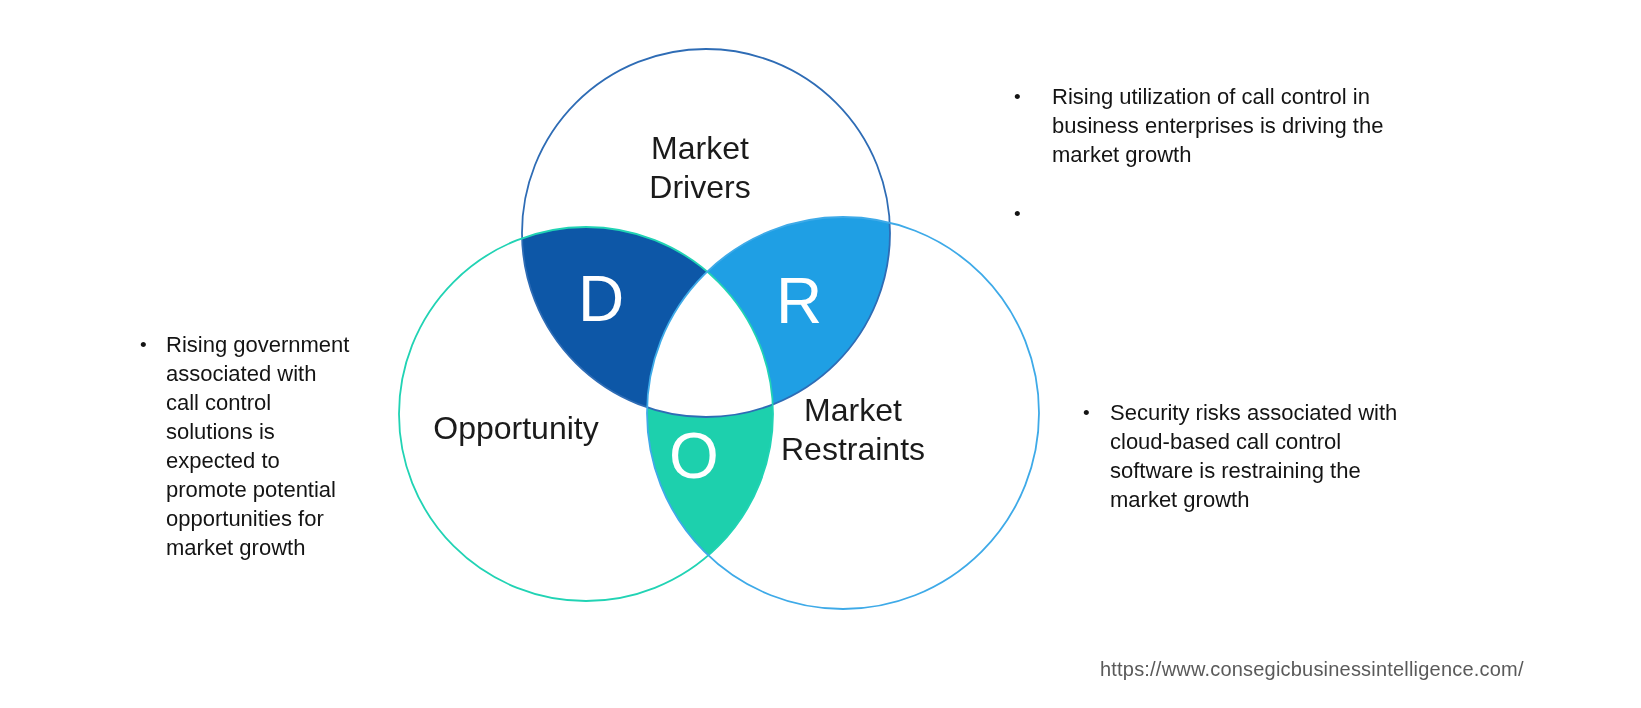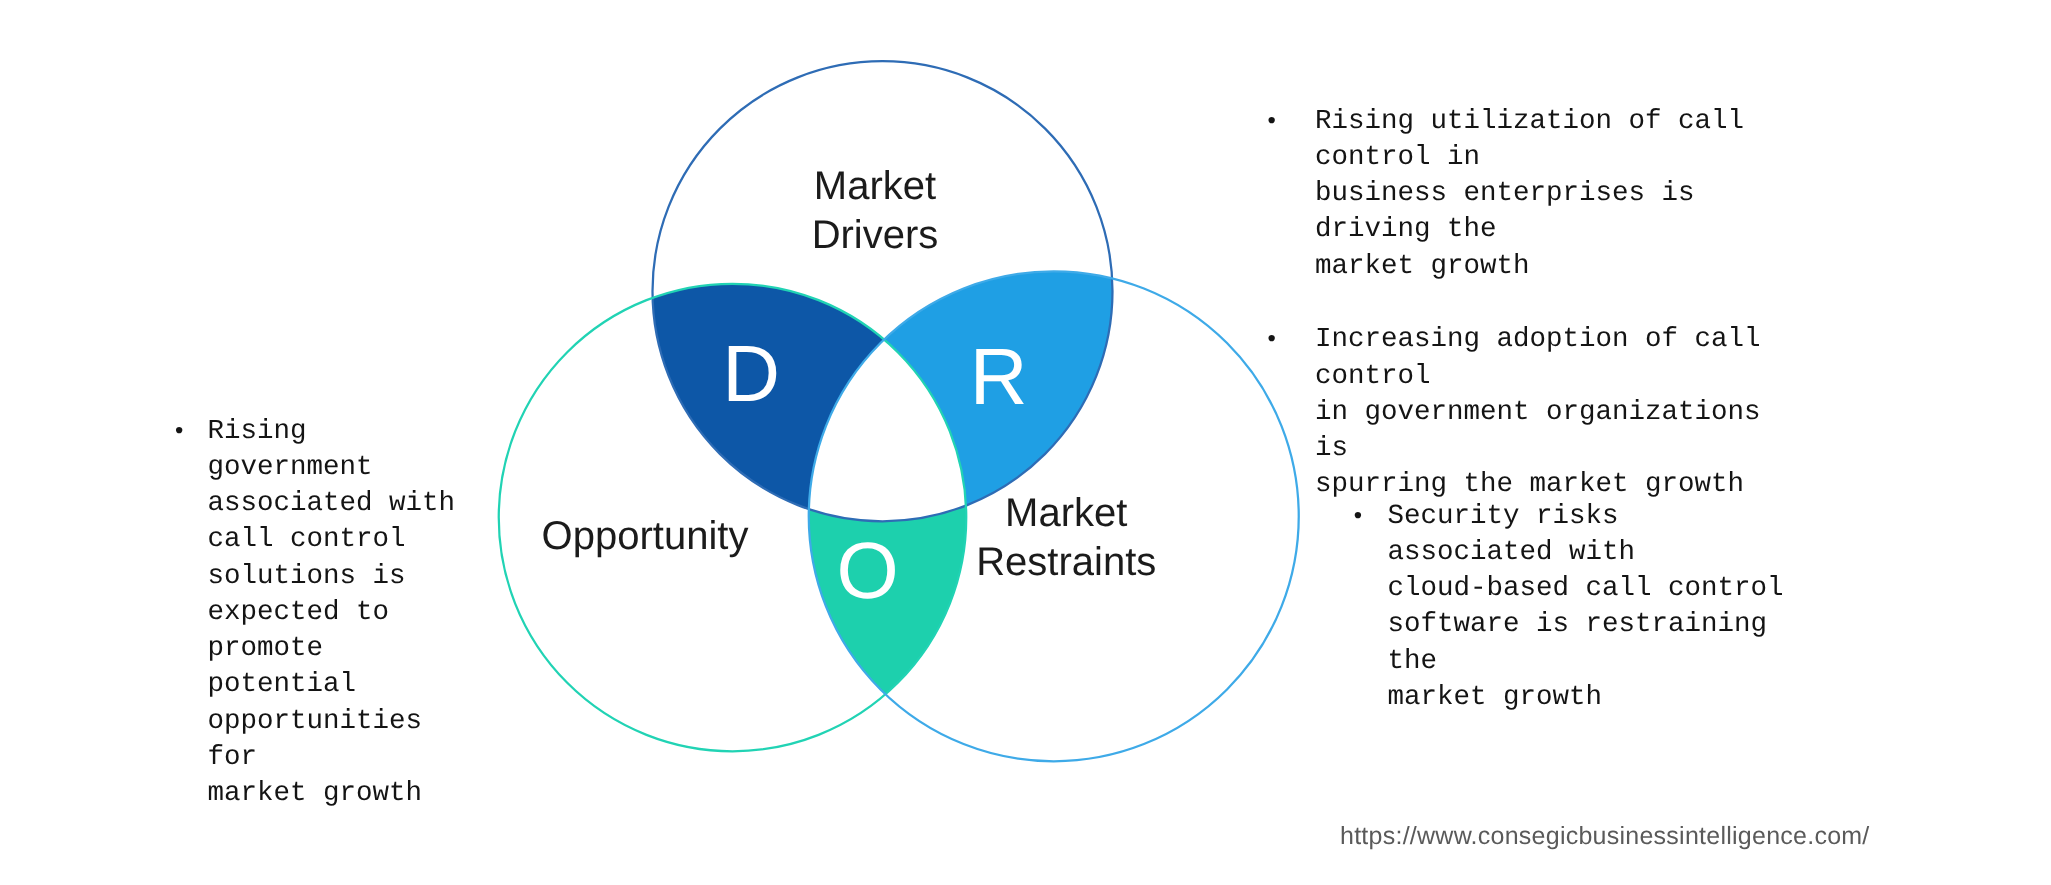--- a/index.html
+++ b/index.html
@@ -43,31 +43,30 @@
   .bullet-item + .bullet-item {
     margin-top: 30px;
   }
   .dot {
     flex: none;
     font-size: 19px;
     line-height: 29px;
   }
   .btext {
     white-space: pre-line;
-    font-family: Liberation Mono, monospace;
   }
   #bullets-top-right { left: 1014px; top: 82px;  width: 430px; }
   #bullets-top-right .dot { width: 38px; }
   #bullets-left      { left: 140px;  top: 330px; width: 240px; }
   #bullets-left .dot { width: 26px; }
   #bullets-bottom-right { left: 1083px; top: 398px; width: 350px; }
   #bullets-bottom-right .dot { width: 27px; }
   .source-url {
     position: absolute;
-    left: 1072px;
+    left: 1100px;
     top: 658px;
     font-size: 20px;
     color: #5a5a5a;
     letter-spacing: 0.2px;
   }
 </style>
 </head>
 <body>
 
 <div class="canvas">
@@ -125,23 +124,20 @@
 
   <div class="bullet-block" id="bullets-top-right">
     <div class="bullet-item">
       <span class="dot">•</span>
       <span class="btext">Rising utilization of call control in
 business enterprises is driving the
 market growth</span>
     </div>
     <div class="bullet-item">
       <span class="dot">•</span>
-      <span class="btext">Increasing adoption of call control
-in government organizations is
-spurring the market growth</span>
     </div>
   </div>
 
   <div class="bullet-block" id="bullets-left">
     <div class="bullet-item">
       <span class="dot">•</span>
       <span class="btext">Rising government
 associated with
 call control
 solutions is

